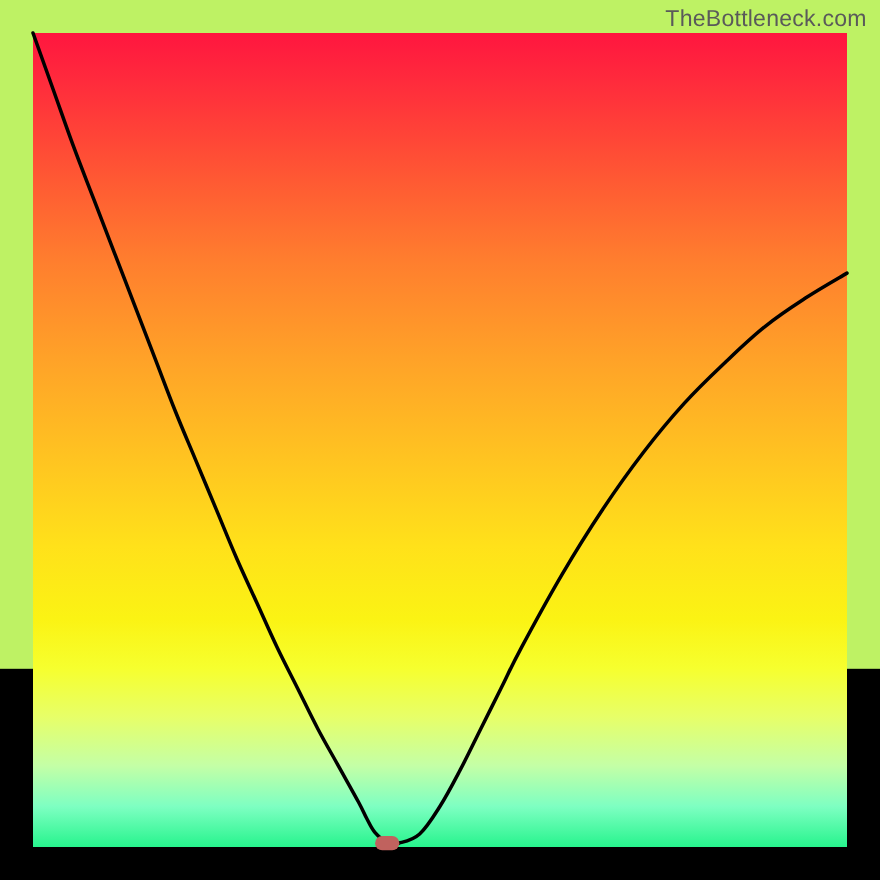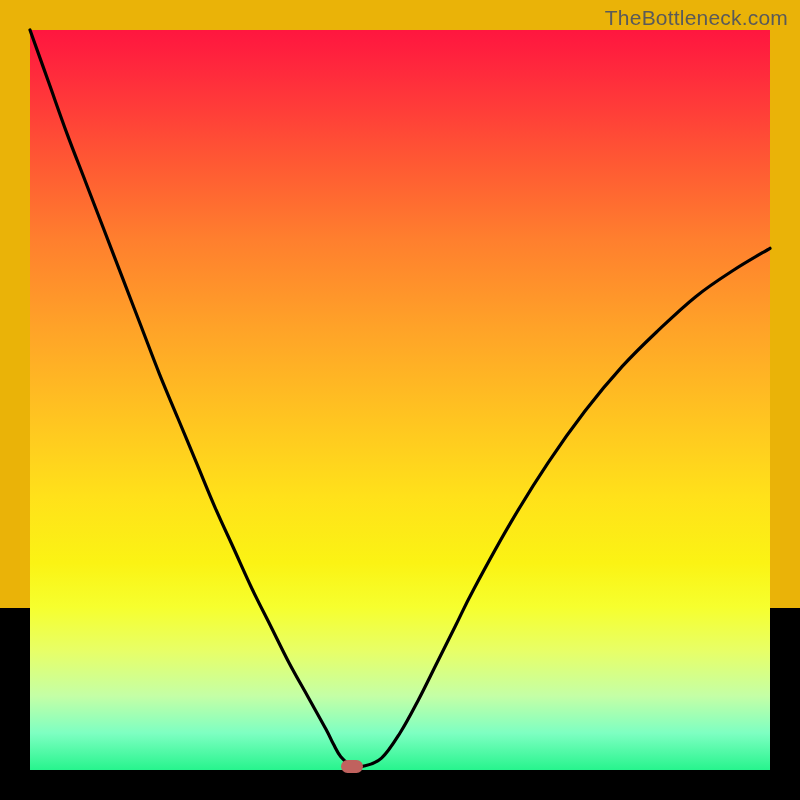--- a/index.html
+++ b/index.html
@@ -10,21 +10,21 @@
     background: #000;
     overflow: hidden;
     font-family: Arial, Helvetica, sans-serif;
   }
   .frame {
     position: absolute;
     left: 0;
     top: 0;
     width: 800px;
     height: 608px;
-    background: #eab308;
+    background: #bef264;
   }
   .plot {
     position: absolute;
     left: 30px;
     top: 30px;
     width: 740px;
     height: 740px;
     
     background: linear-gradient(
       to bottom,

